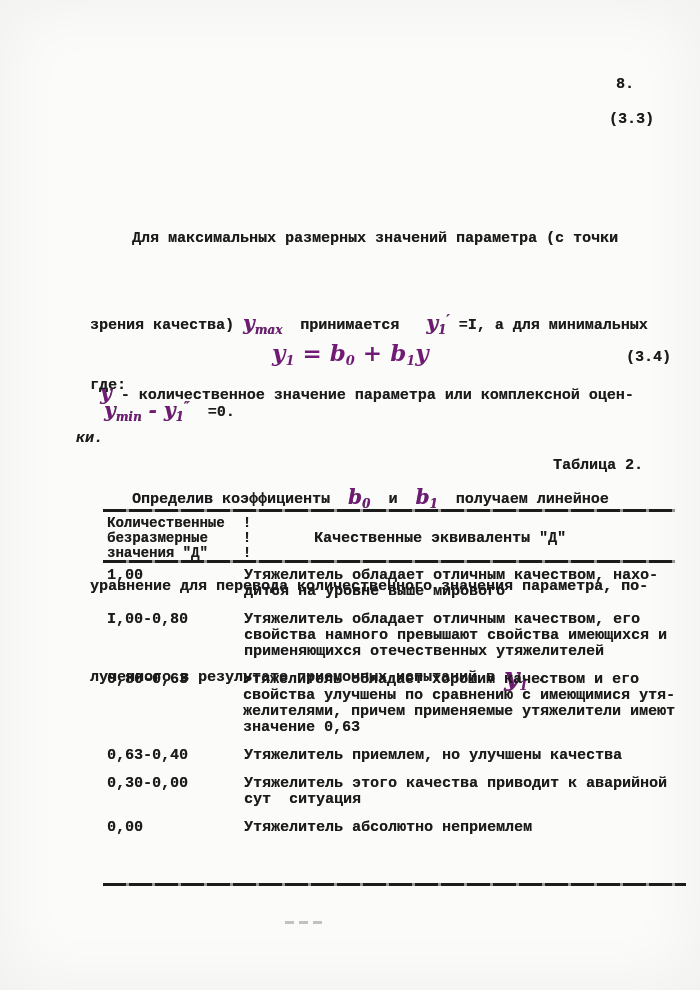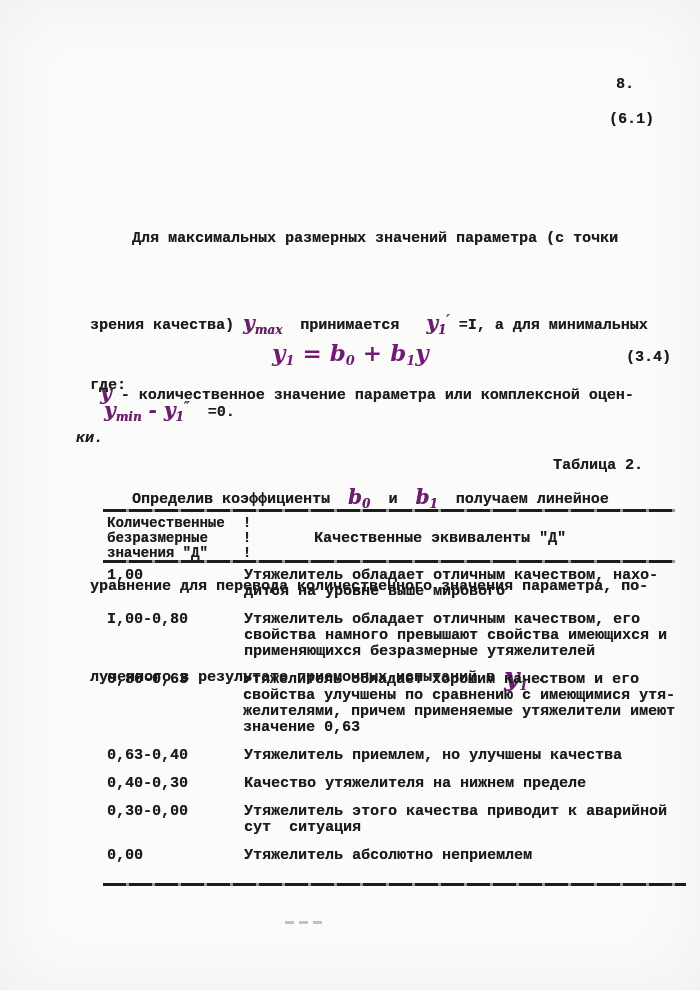--- a/index.html
+++ b/index.html
@@ -102,21 +102,21 @@
     background:repeating-linear-gradient(90deg,#a9a9a6 0 9px, transparent 9px 14px);
     opacity:.7;
   }
 </style>
 </head>
 <body>
 
 <div class="page">
 
   <div class="abs typed pagenum" style="left:616px;top:76px;">8.</div>
-  <div class="abs typed eqlabel" style="left:609px;top:111px;">(6.1)</div>
+  <div class="abs typed eqlabel" style="left:609px;top:111px;">(3.3)</div>
 
   <div class="abs para">
     <div class="pline typed indent1"><span>Для максимальных размерных значений параметра (с точки</span></div>
     <div class="pline typed"><span>зрения качества) </span><span class="hw hw-inline"><span>y</span><span class="sb">max</span></span><span>  принимается   </span><span class="hw hw-inline"><span>y</span><span class="sb">1</span><span class="sp">′</span></span><span> =I, а для минимальных</span></div>
     <div class="pline typed indent2"><span class="hw hw-inline"><span>y</span><span class="sb">min</span><span> - </span><span>y</span><span class="sb">1</span><span class="sp">″</span></span><span>  =0.</span></div>
     <div class="pline typed indent1"><span>Определив коэффициенты  </span><span class="hw hw-inline"><span>b</span><span class="sb">0</span></span><span>  и  </span><span class="hw hw-inline"><span>b</span><span class="sb">1</span></span><span>  получаем линейное</span></div>
     <div class="pline typed"><span>уравнение для перевода количественного значения параметра, по-</span></div>
     <div class="pline typed"><span>лученного в результате приемочных испытаний в </span><span class="hw hw-big"><span>y</span><span class="sb">1</span></span><span> .</span></div>
   </div>
 
@@ -146,36 +146,32 @@
     <div class="tbody">
       <div class="trow">
         <div class="tval typed">1,00</div>
         <div class="tdesc typed">Утяжелитель обладает отличным качеством, нахо-
 дится на уровне выше мирового</div>
       </div>
       <div class="trow">
         <div class="tval typed">I,00-0,80</div>
         <div class="tdesc typed">Утяжелитель обладает отличным качеством, его
 свойства намного превышают свойства имеющихся и
-применяющихся безразмерные утяжелителей</div>
+применяющихся отечественных утяжелителей</div>
       </div>
       <div class="trow">
         <div class="tval typed">0,80-0,63</div>
         <div class="tdesc typed">Утяжелитель обладает хорошим качеством и его
 свойства улучшены по сравнению с имеющимися утя-
 желителями, причем применяемые утяжелители имеют
 значение 0,63</div>
       </div>
       <div class="trow">
         <div class="tval typed">0,63-0,40</div>
         <div class="tdesc typed">Утяжелитель приемлем, но улучшены качества</div>
-      </div>
-      <div class="trow">
-        <div class="tval typed">0,40-0,30</div>
-        <div class="tdesc typed">Качество утяжелителя на нижнем пределе</div>
       </div>
       <div class="trow">
         <div class="tval typed">0,30-0,00</div>
         <div class="tdesc typed">Утяжелитель этого качества приводит к аварийной
 сут  ситуация</div>
       </div>
       <div class="trow">
         <div class="tval typed">0,00</div>
         <div class="tdesc typed">Утяжелитель абсолютно неприемлем</div>
       </div>

